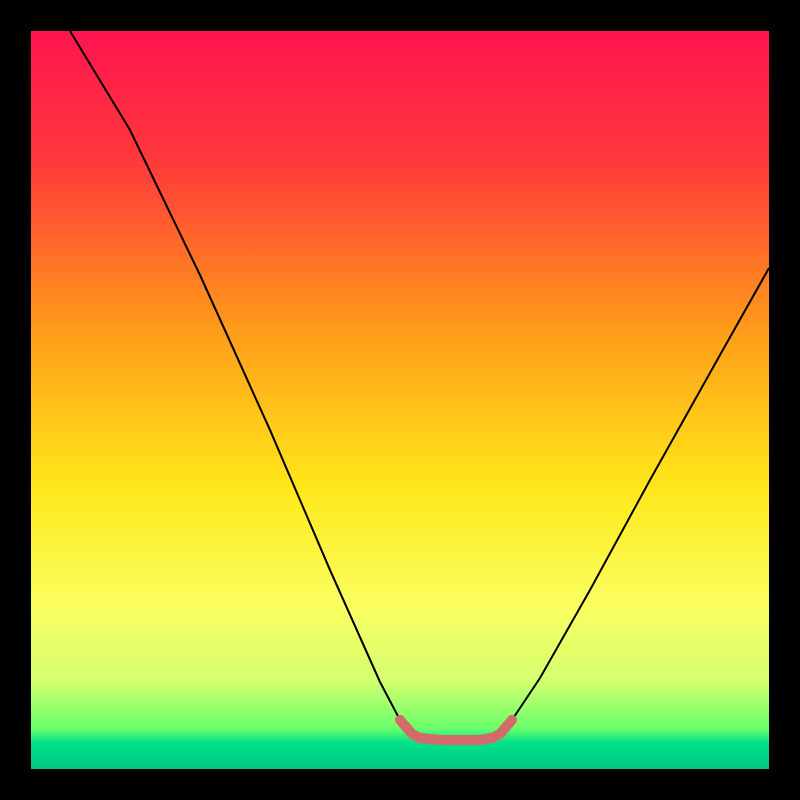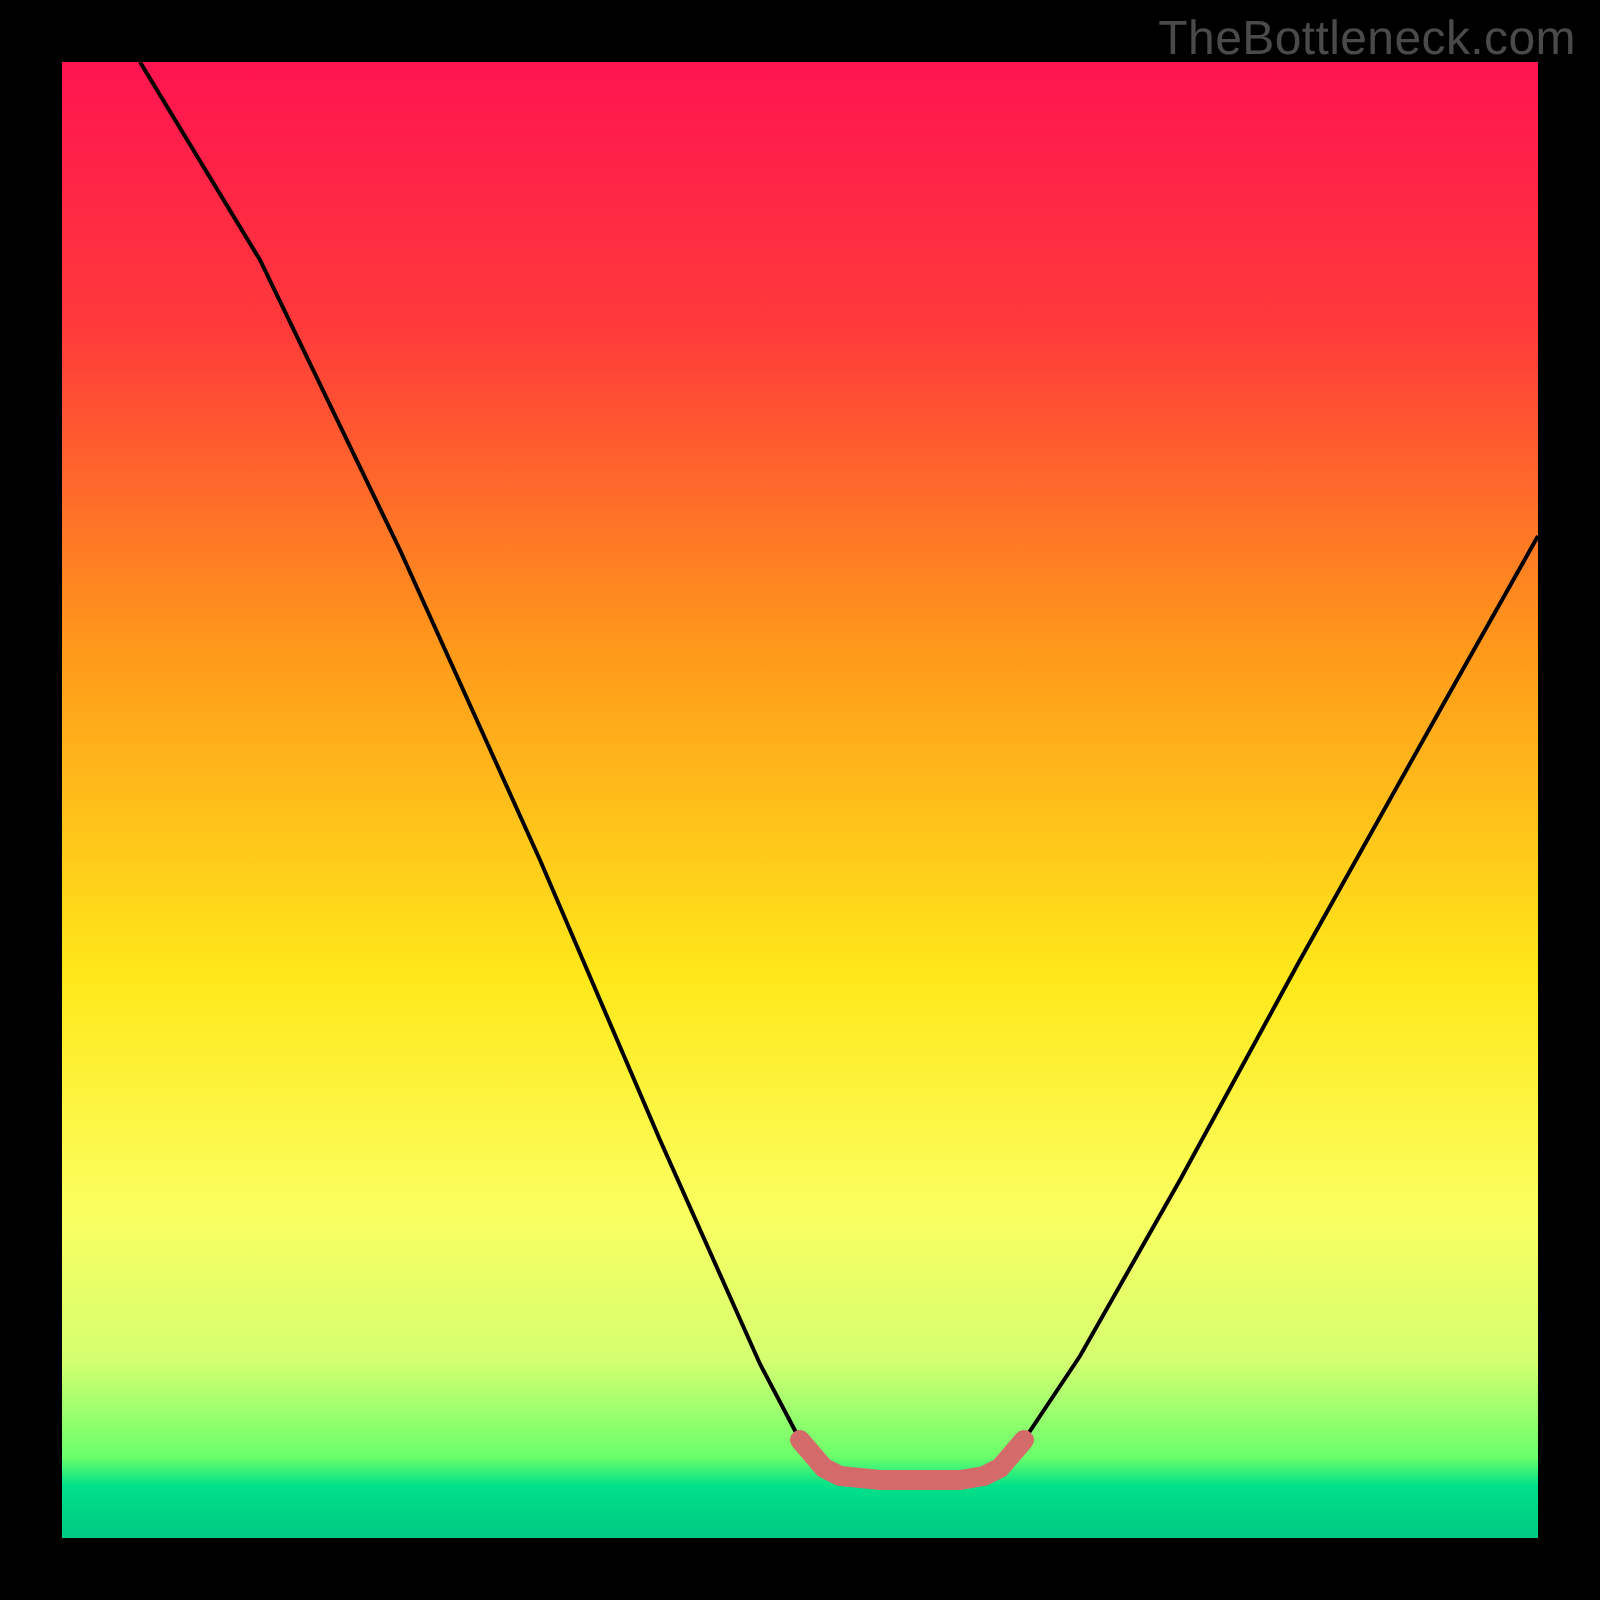--- a/index.html
+++ b/index.html
@@ -53,14 +53,13 @@
         </linearGradient>
   </defs>
 
   <rect x="31" y="31" width="738" height="738" fill="url(#bg-grad)"></rect>
 
   <path fill="none" stroke="#000000" stroke-width="2" d="M70 31 L130 130 L200 275 L270 430 L330 570 L380 682 L400 720 L412 734 L420 738 L440 740 L460 740 L480 740 L492 738 L500 734 L512 720 L540 678 L590 590 L650 480 L720 355 L769 268"></path>
 
   <path fill="none" stroke="#d46a6a" stroke-width="10" stroke-linecap="round" d="M400 720 L412 734 L420 738 L440 740 L460 740 L480 740 L492 738 L500 734 L512 720"></path>
 </svg>
 
-<div class="watermark">TheBottleneck.com</div>
 </div>
 
 </body></html>

